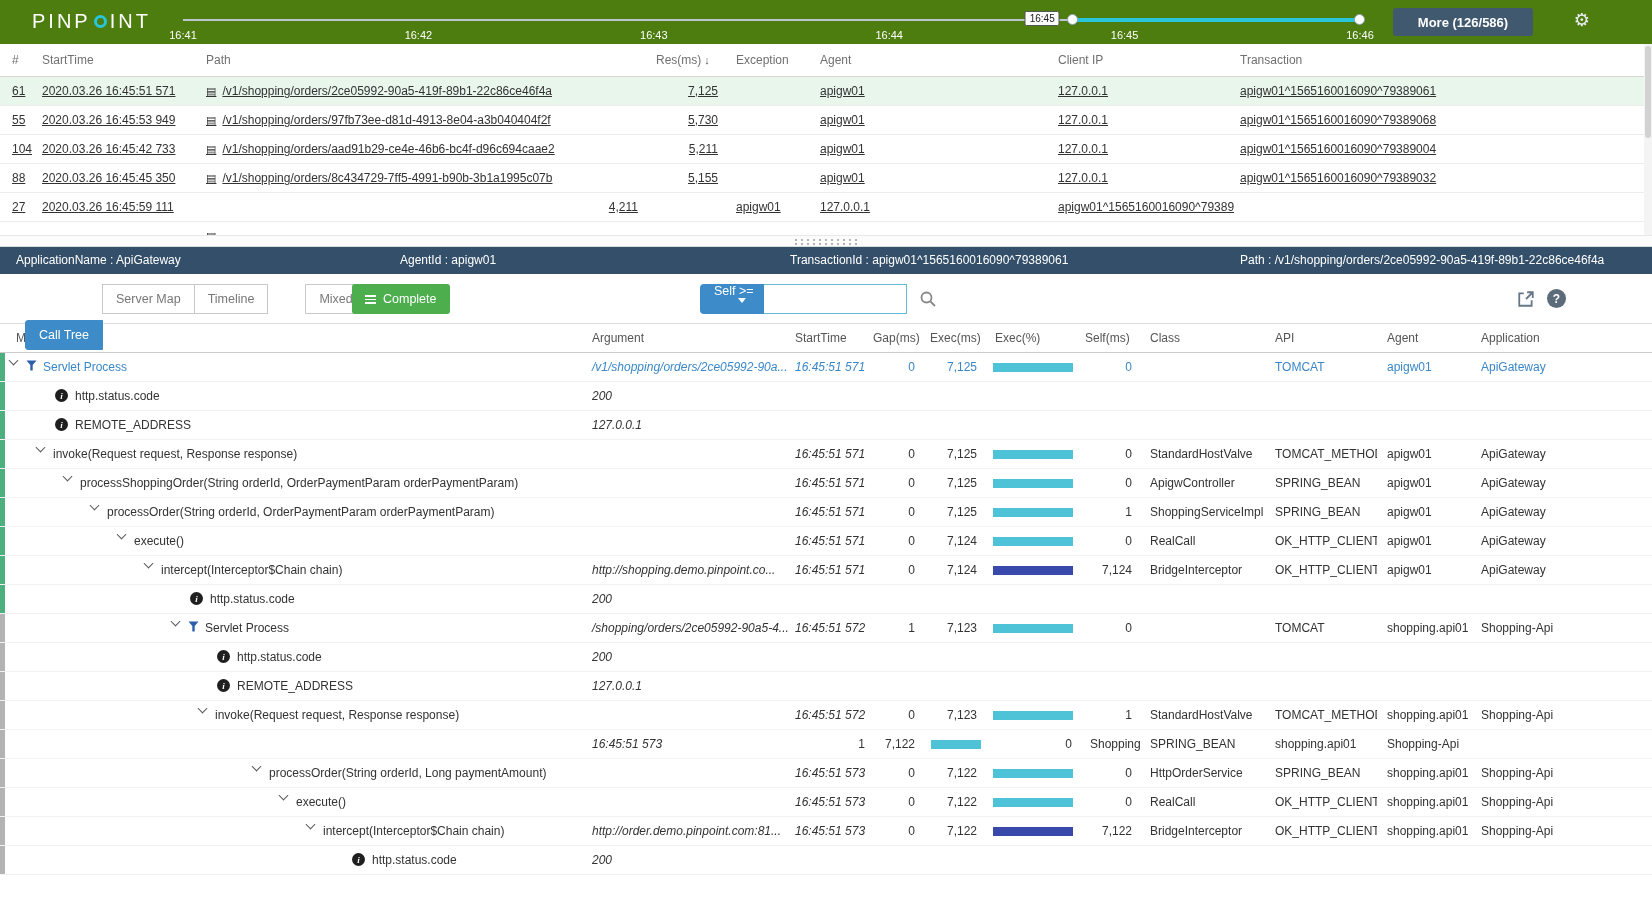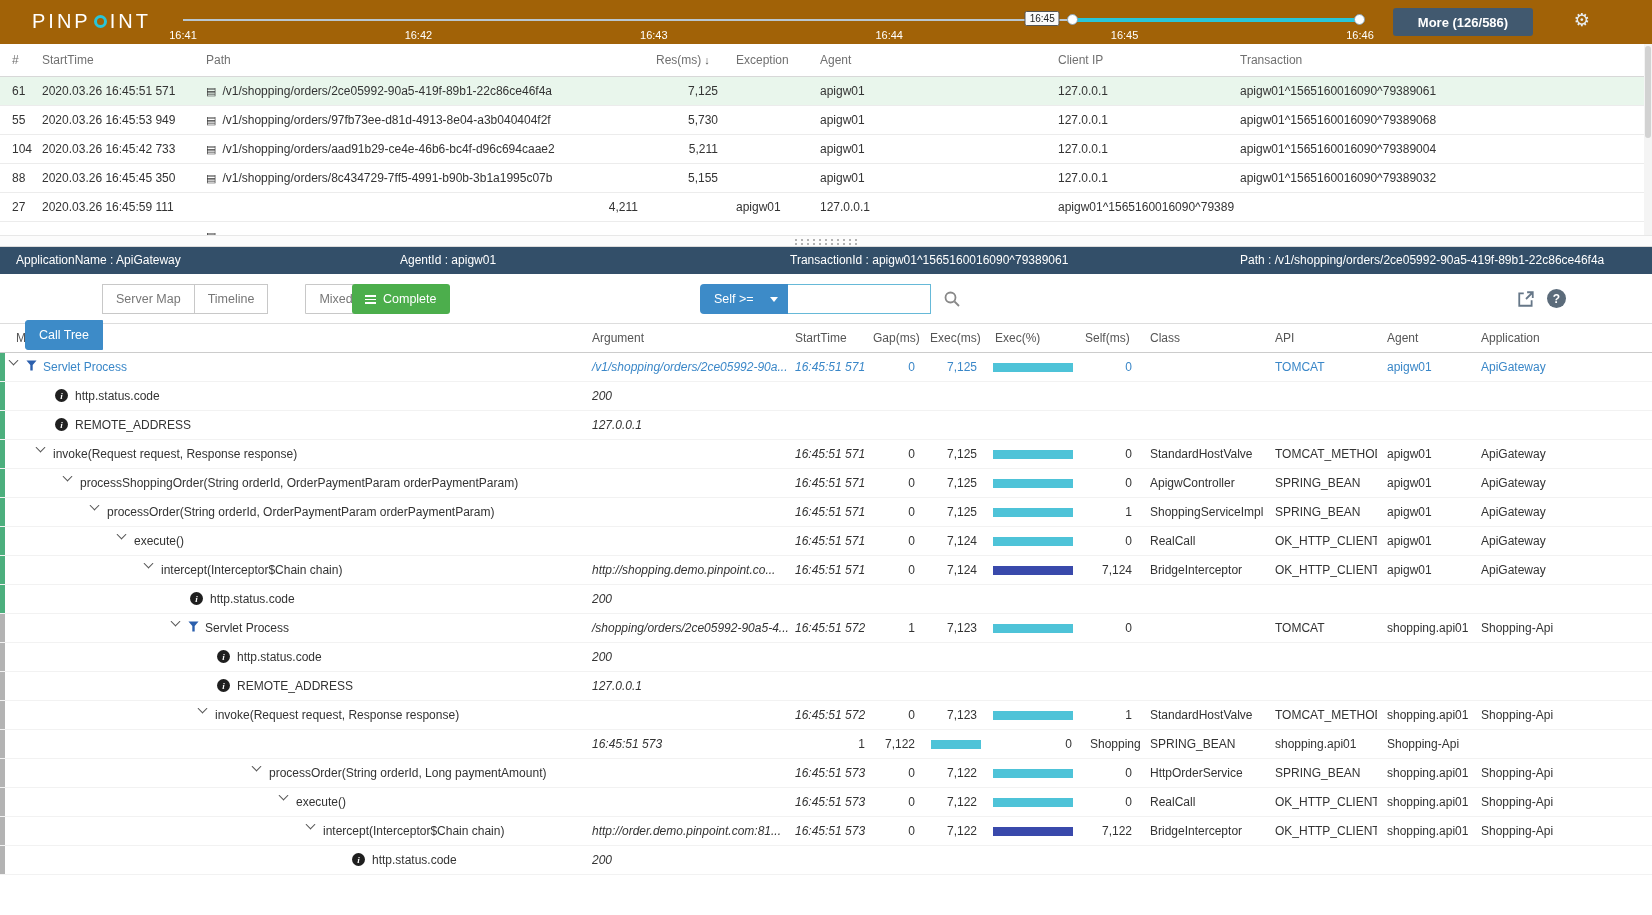--- a/index.html
+++ b/index.html
@@ -21,21 +21,21 @@
   .tl-handle.right{left:calc(100% - 6px);}
   .tl-ticks span{position:absolute;top:29px;transform:translateX(-50%);color:#fff;font-size:11px;}
 
   
   .txn-section{position:relative;flex:0 0 191px;}
   .txn-grid{display:grid;grid-template-columns:36px 164px 450px 80px 84px 238px 182px auto;}
   .txn-header{height:33px;border-bottom:1px solid #d8d8d8;color:#707070;align-items:center;}
   .txn-header .c{padding-left:6px;white-space:nowrap;overflow:hidden;}
   .txn-header .col-num{padding-left:12px;}
   .sort-icon{color:#555;margin-left:3px;font-size:11px;}
-  .txn-body{height:158px;overflow:hidden;}
+  .txn-body{height:158px;overflow:hidden;text-decoration:underline;}
   .txn-row{height:29px;align-items:center;border-bottom:1px solid #ececec;cursor:pointer;background:#fff;}
   .txn-row .c{padding-left:6px;white-space:nowrap;overflow:hidden;}
   .txn-row .col-num{padding-left:12px;}
   .txn-row.selected{background:var(--sel-row,#e9f6ec);}
   .num-r{text-align:right;padding-right:12px !important;}
   .doc-icon{margin-right:6px;font-size:11px;color:#333;}
   .txn-scroll{position:absolute;right:0;top:0;width:8px;height:191px;background:#f4f4f4;}
   .txn-scroll .thumb{width:6px;margin:2px 1px;height:92px;background:#d2d2d2;border-radius:3px;}
 
   
@@ -49,21 +49,21 @@
   
   .toolbar{height:50px;flex:0 0 50px;background:#fff;border-bottom:1px solid #ddd;position:relative;}
   .tabs{position:absolute;left:25px;top:10px;display:flex;}
   .tab{height:30px;padding:0 13px;background:#fff;border:1px solid #c8c8c8;color:#777;font-size:12.5px;font-family:inherit;cursor:pointer;margin-left:-1px;display:flex;align-items:center;gap:5px;}
   .tab:first-child{border-radius:3px 0 0 3px;margin-left:0;}
   .tab:last-child{border-radius:0 3px 3px 0;margin-left:37px;}
   .tab.active{background:var(--tab,#3d8bc8);border-color:var(--tab,#3d8bc8);color:#fff;margin-top:36px;}
   .complete-btn{position:absolute;left:352px;top:10px;height:30px;padding:0 13px;background:var(--complete,#4cae4c);border:none;border-radius:3px;color:#fff;font-size:12.5px;font-family:inherit;display:flex;align-items:center;gap:7px;cursor:pointer;}
   .list-icon{width:11px;height:9px;background:repeating-linear-gradient(to bottom,#fff 0 1.6px,transparent 1.6px 3.6px);}
   .search-group{position:absolute;left:700px;top:10px;display:flex;align-items:center;}
-  .self-select{height:30px;padding:0 10px 0 14px;background:var(--tab,#3d8bc8);color:#fff;border:none;border-radius:4px 0 0 4px;font-size:12.5px;font-family:inherit;display:flex;align-items:center;cursor:pointer;}
+  .self-select{height:30px;padding:0 10px 0 14px;background:var(--tab,#3d8bc8);color:#fff;border:none;border-radius:4px 0 0 4px;font-size:12.5px;font-family:inherit;display:flex;align-items:center;cursor:pointer;flex-direction:column;}
   .caret{width:0;height:0;border-left:4px solid transparent;border-right:4px solid transparent;border-top:5px solid #fff;margin-left:16px;}
   .search-input{height:30px;width:143px;border:1px solid #66b9d8;border-left:none;padding:0 8px;font-size:12px;font-family:inherit;outline:none;}
   .search-icon{margin-left:12px;cursor:pointer;}
   .right-icons{position:absolute;right:86px;top:15px;display:flex;align-items:center;gap:12px;}
   .help-circle{width:19px;height:19px;border-radius:50%;background:#5b6b7a;color:#fff;font-size:12px;font-weight:bold;display:flex;align-items:center;justify-content:center;cursor:pointer;}
 
   
   .tree-grid{display:grid;grid-template-columns:590px 203px 80px 50px 62px 95px 60px 125px 112px 94px auto;}
   .tree-header{height:29px;flex:0 0 29px;border-bottom:1px solid #ccc;color:#555;align-items:center;}
   .tree-header .c{padding-left:10px;white-space:nowrap;overflow:hidden;}
@@ -84,21 +84,21 @@
   .tree-row.hl .c,.tree-row.hl .m-text{color:var(--hl,#3a87c8);}
   .chev{width:7px;height:7px;border-right:1.5px solid #555;border-bottom:1.5px solid #555;transform:rotate(45deg);display:inline-block;margin:-3px 9px 0 0;flex:none;}
   .srv-icon{width:11px;height:11px;margin-right:6px;flex:none;fill:#2b5fad;}
   .info-i{width:13px;height:13px;border-radius:50%;background:#1f1f1f;color:#fff;font-size:9px;font-weight:bold;font-style:italic;display:inline-flex;align-items:center;justify-content:center;margin-right:7px;flex:none;font-family:"Liberation Serif",serif;}
 </style>
 </head>
 <body>
 
 <div class="app">
 
-  <header class="topbar" style="background: #a16207;">
+  <header class="topbar" style="background: #4d7c0f;">
     <div class="logo">
       <span>PINP</span>
         <span class="logo-o"></span>
         <span>INT</span>
     </div>
     <div class="timeline">
       <div class="tl-line"></div>
       <div class="tl-range"></div>
       <div class="tl-badge">16:45</div>
       <div class="tl-handle left"></div>

